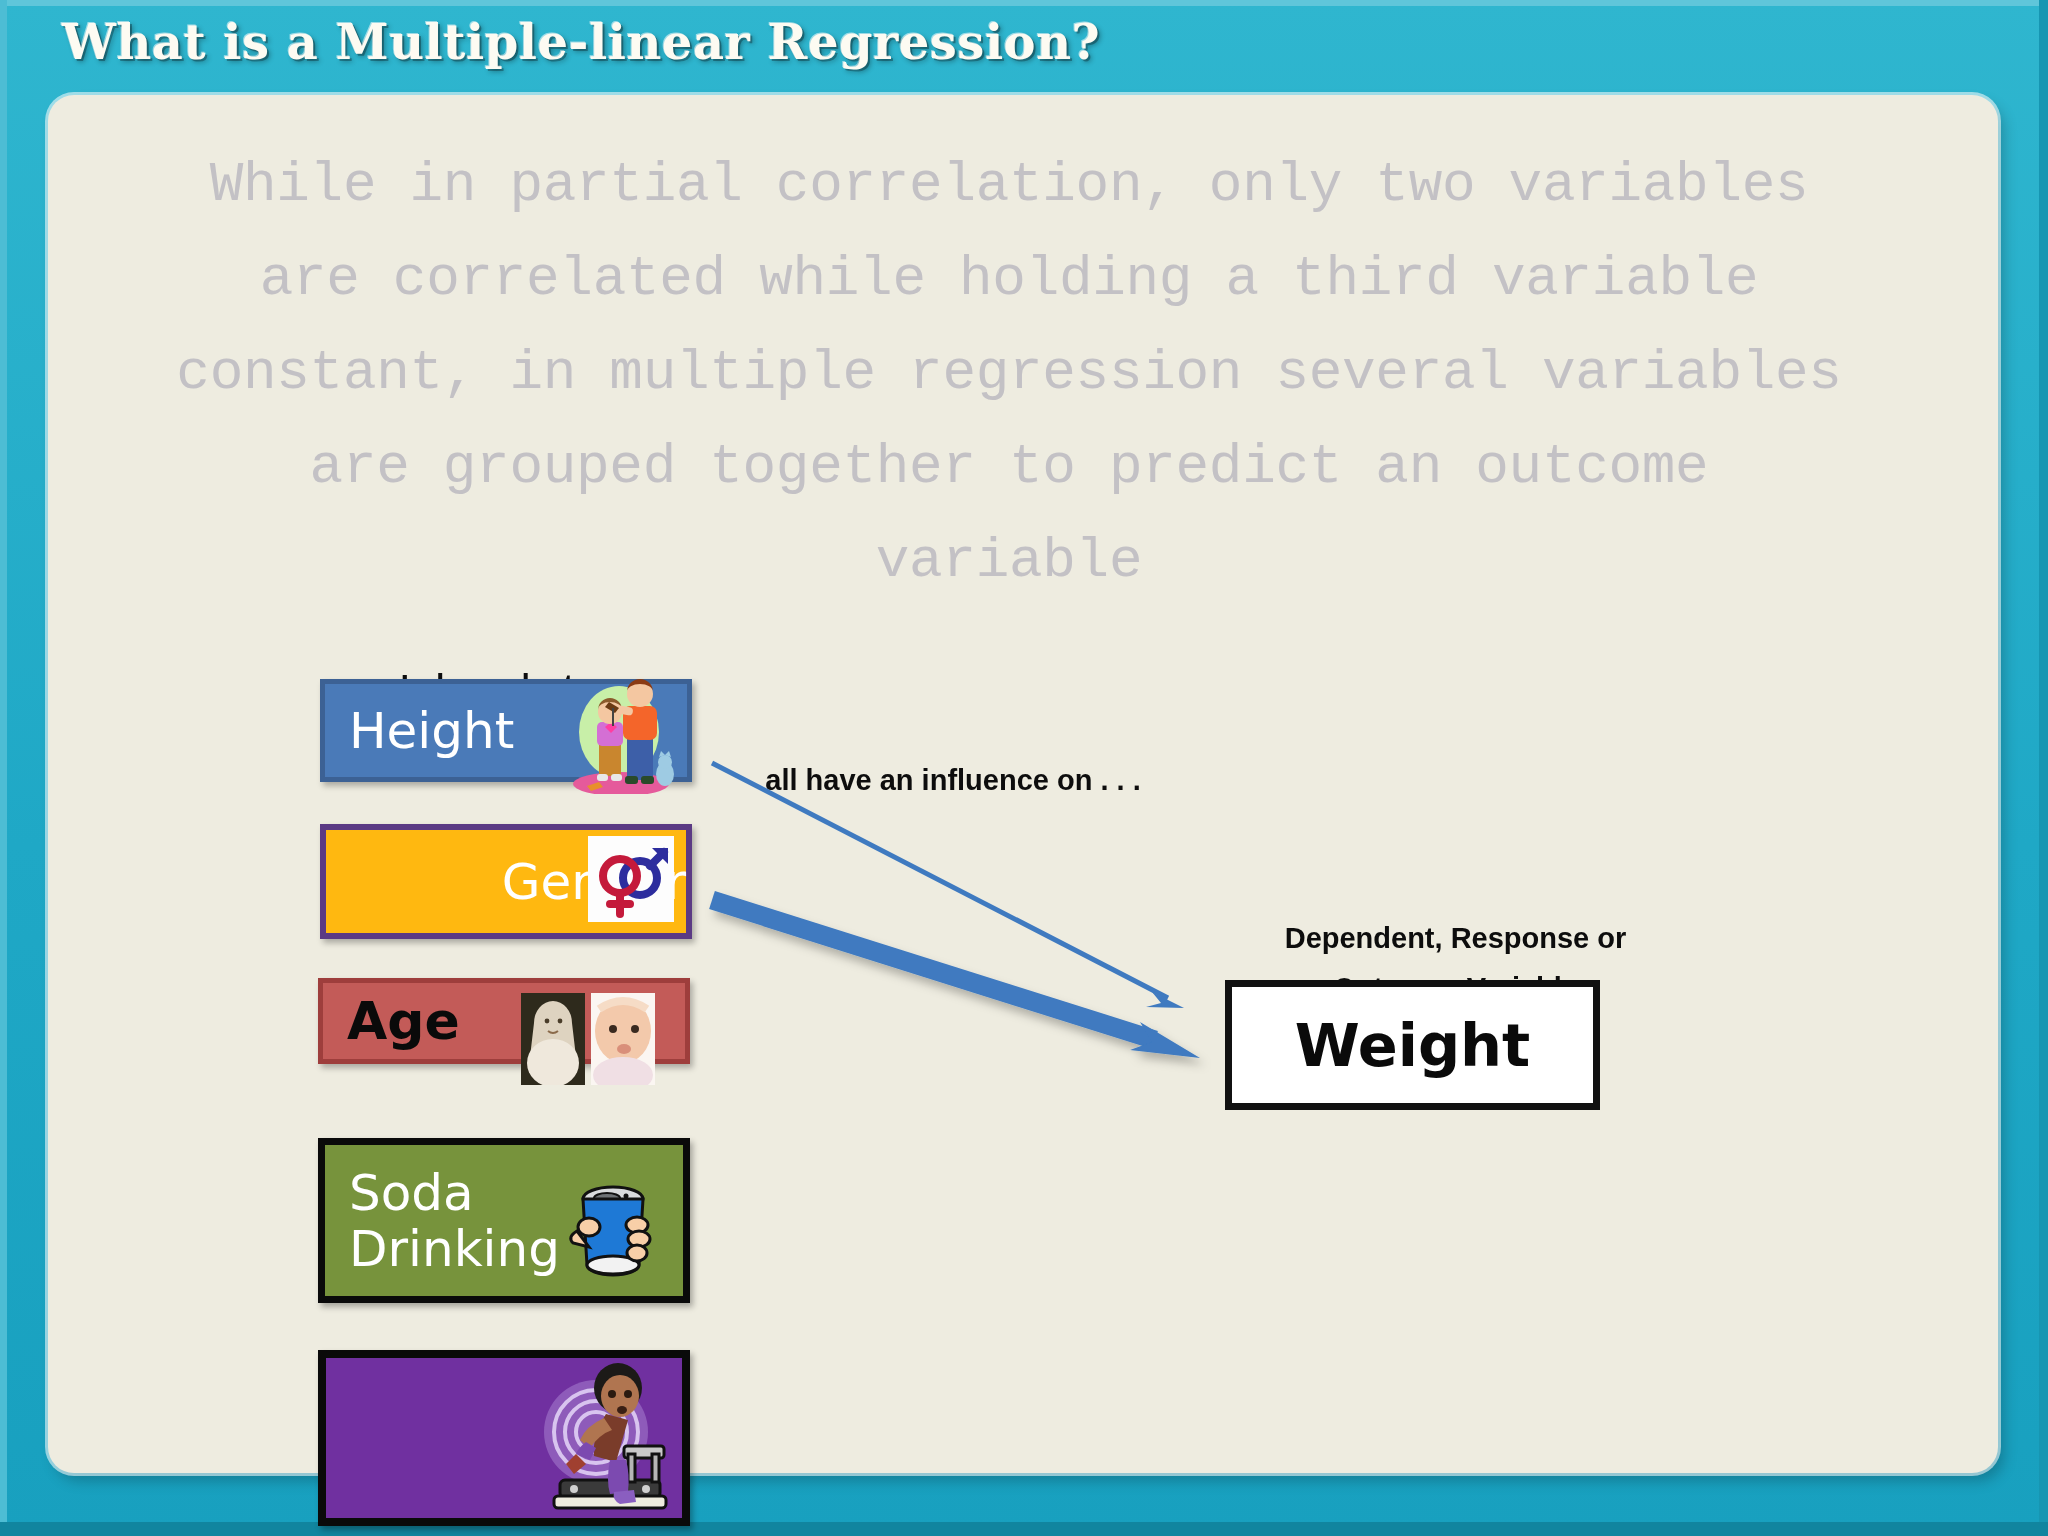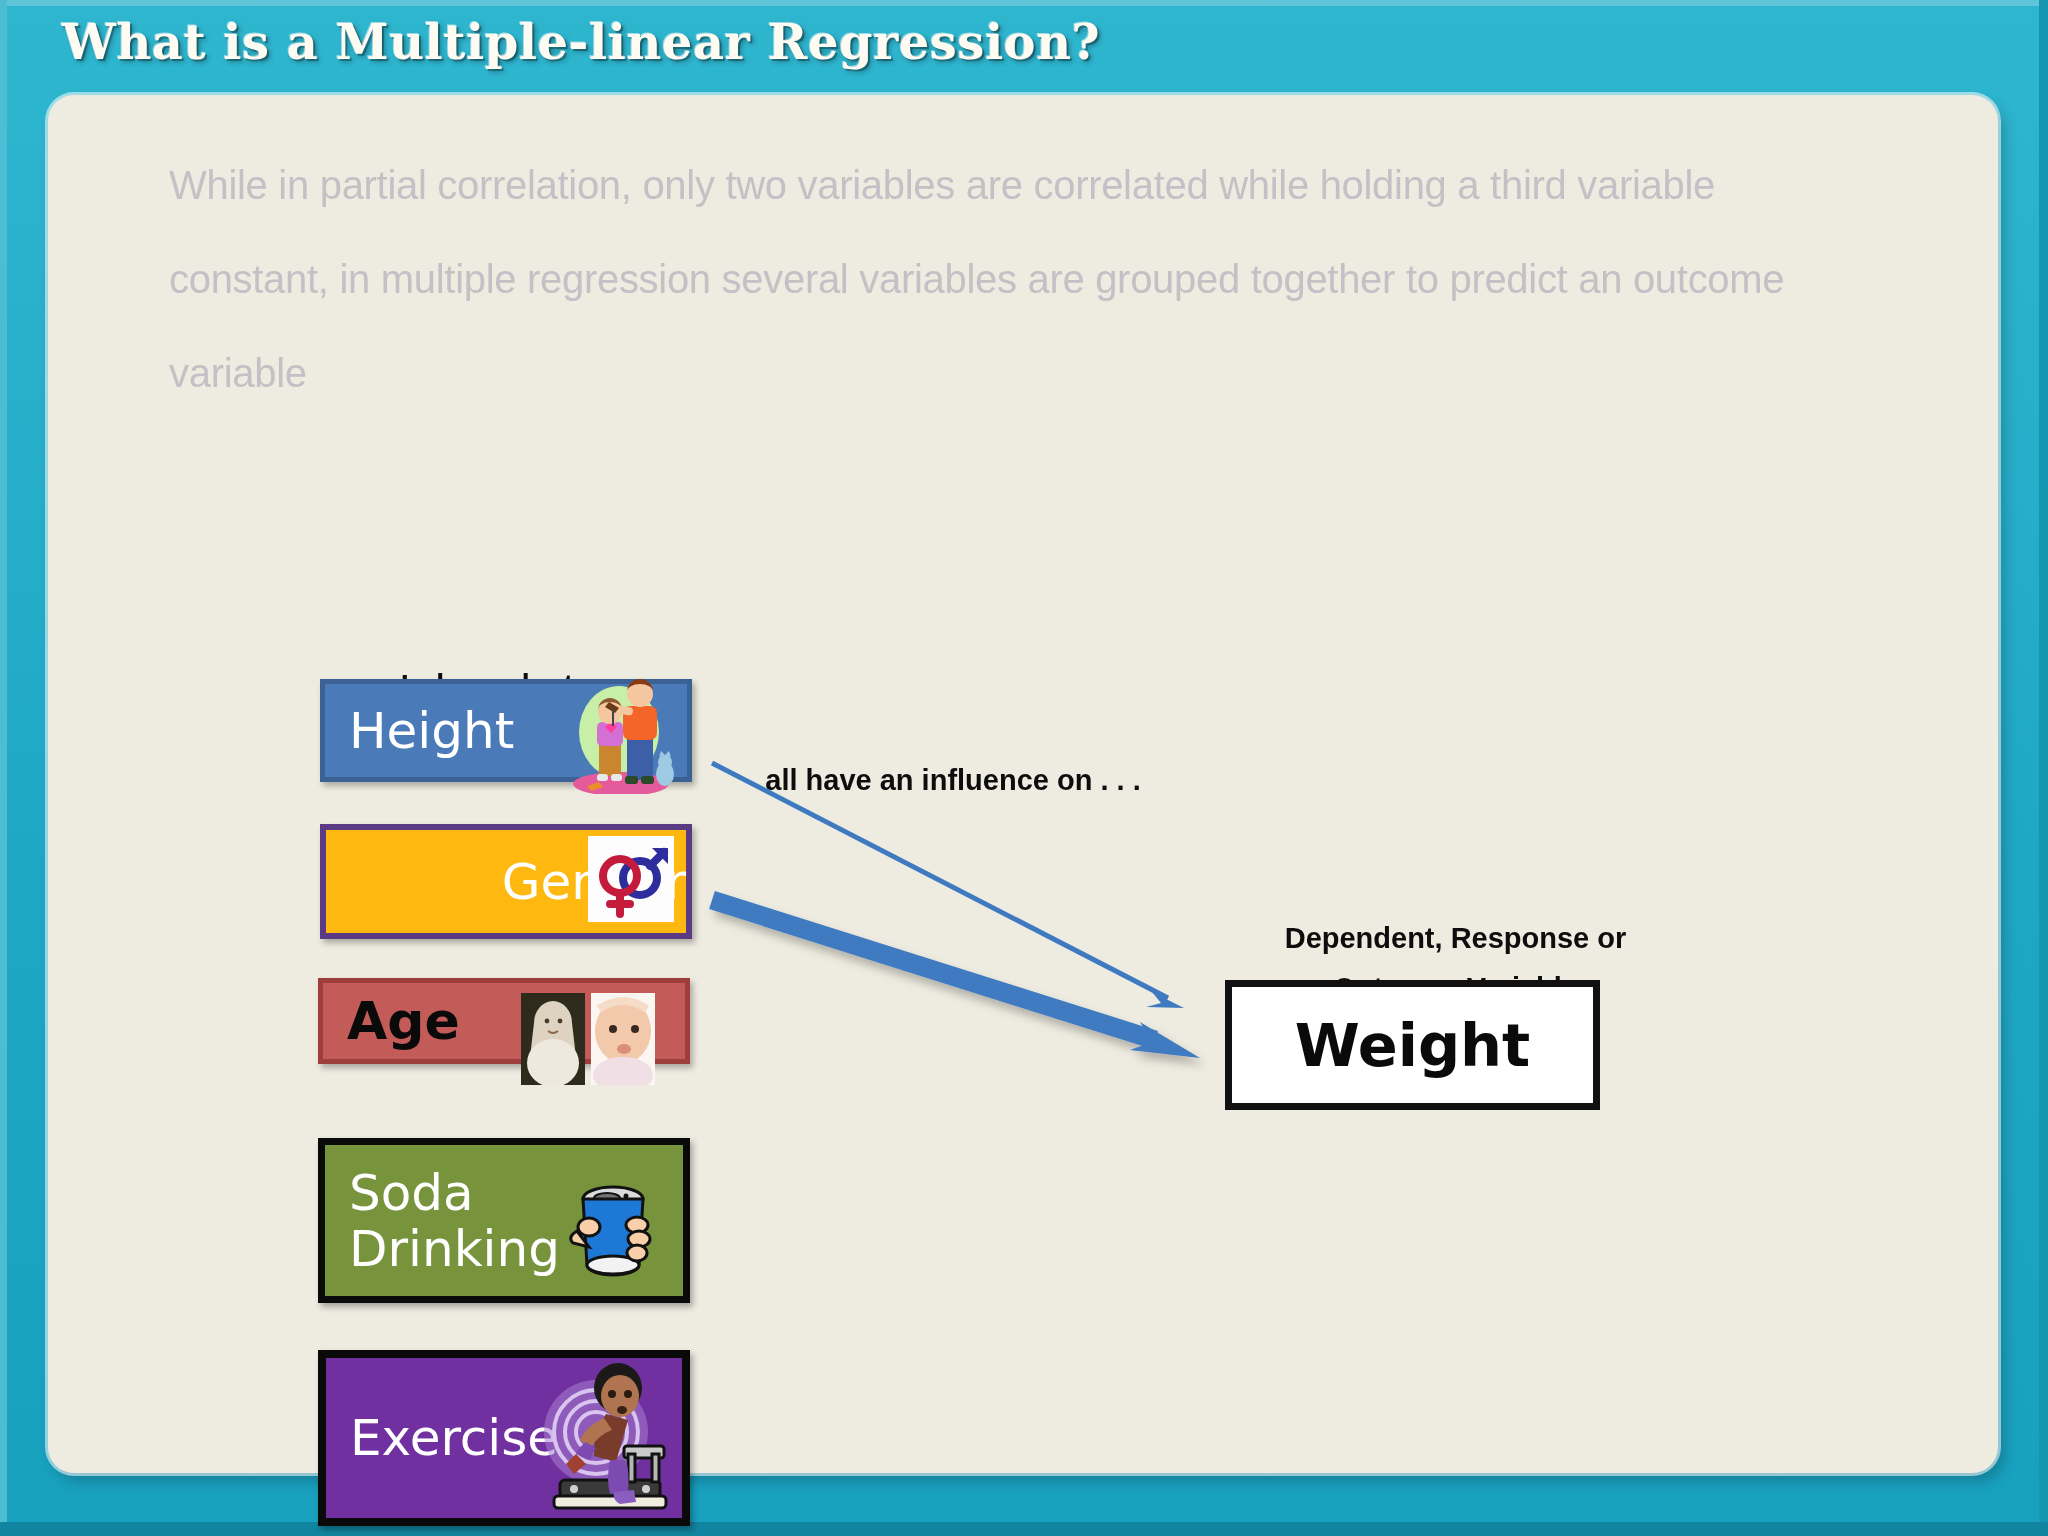--- a/index.html
+++ b/index.html
@@ -68,26 +68,27 @@
     box-shadow: 0 0 0 3px rgba(255,255,255,0.55),
                 6px 8px 14px rgba(0,0,0,0.22);
   }
 
   
   .intro {
     position: absolute;
     left: 121px;
     top: 43px;
     width: 1680px;
-    font-family: Liberation Sans, sans-serif;
+    font-family: Liberation Mono, monospace;
     font-weight: 300;
-    font-size: 40px;
+    font-size: 56px;
     line-height: 94px;
     color: #c3c1c5;
     letter-spacing: -0.3px;
+    text-align: center;
   }
 
   
   .cap {
     position: absolute;
     font-family: "Liberation Sans", sans-serif;
     font-weight: bold;
     font-size: 29px;
     color: #0d0d0d;
     text-align: center;
@@ -295,21 +296,20 @@
         <path d="M10 52 q-10 6 -4 12 l16 4z" fill="#f8cfa8" stroke="#111" stroke-width="3"></path>
         <ellipse cx="22" cy="48" rx="11" ry="9" fill="#f8cfa8" stroke="#111" stroke-width="3"></ellipse>
         <ellipse cx="70" cy="46" rx="11" ry="8" fill="#f8cfa8" stroke="#111" stroke-width="3"></ellipse>
         <ellipse cx="72" cy="60" rx="11" ry="8" fill="#f8cfa8" stroke="#111" stroke-width="3"></ellipse>
         <ellipse cx="70" cy="74" rx="10" ry="8" fill="#f8cfa8" stroke="#111" stroke-width="3"></ellipse>
       </svg>
     </span>
   </div>
 
   <div class="var-box box-exercise">
-    <span class="var-label">Exercise</span>
     <span class="var-icon" style="right:8px; top:-4px;">
       <svg class="ill" width="150" height="170" viewBox="0 0 150 170">
         <circle cx="72" cy="78" r="52" fill="#a87fd0" opacity="0.55"></circle>
         <circle cx="72" cy="78" r="42" fill="none" stroke="#d8c4ef" stroke-width="4"></circle>
         <circle cx="72" cy="78" r="31" fill="none" stroke="#d8c4ef" stroke-width="4"></circle>
         <circle cx="72" cy="78" r="20" fill="none" stroke="#d8c4ef" stroke-width="4"></circle>
 
         <rect x="36" y="126" width="100" height="18" rx="5" fill="#3a3a3a" stroke="#111" stroke-width="3"></rect>
         <rect x="30" y="142" width="112" height="12" rx="4" fill="#efeddf" stroke="#111" stroke-width="3"></rect>
         <circle cx="50" cy="135" r="4" fill="#cfcfcf"></circle>

